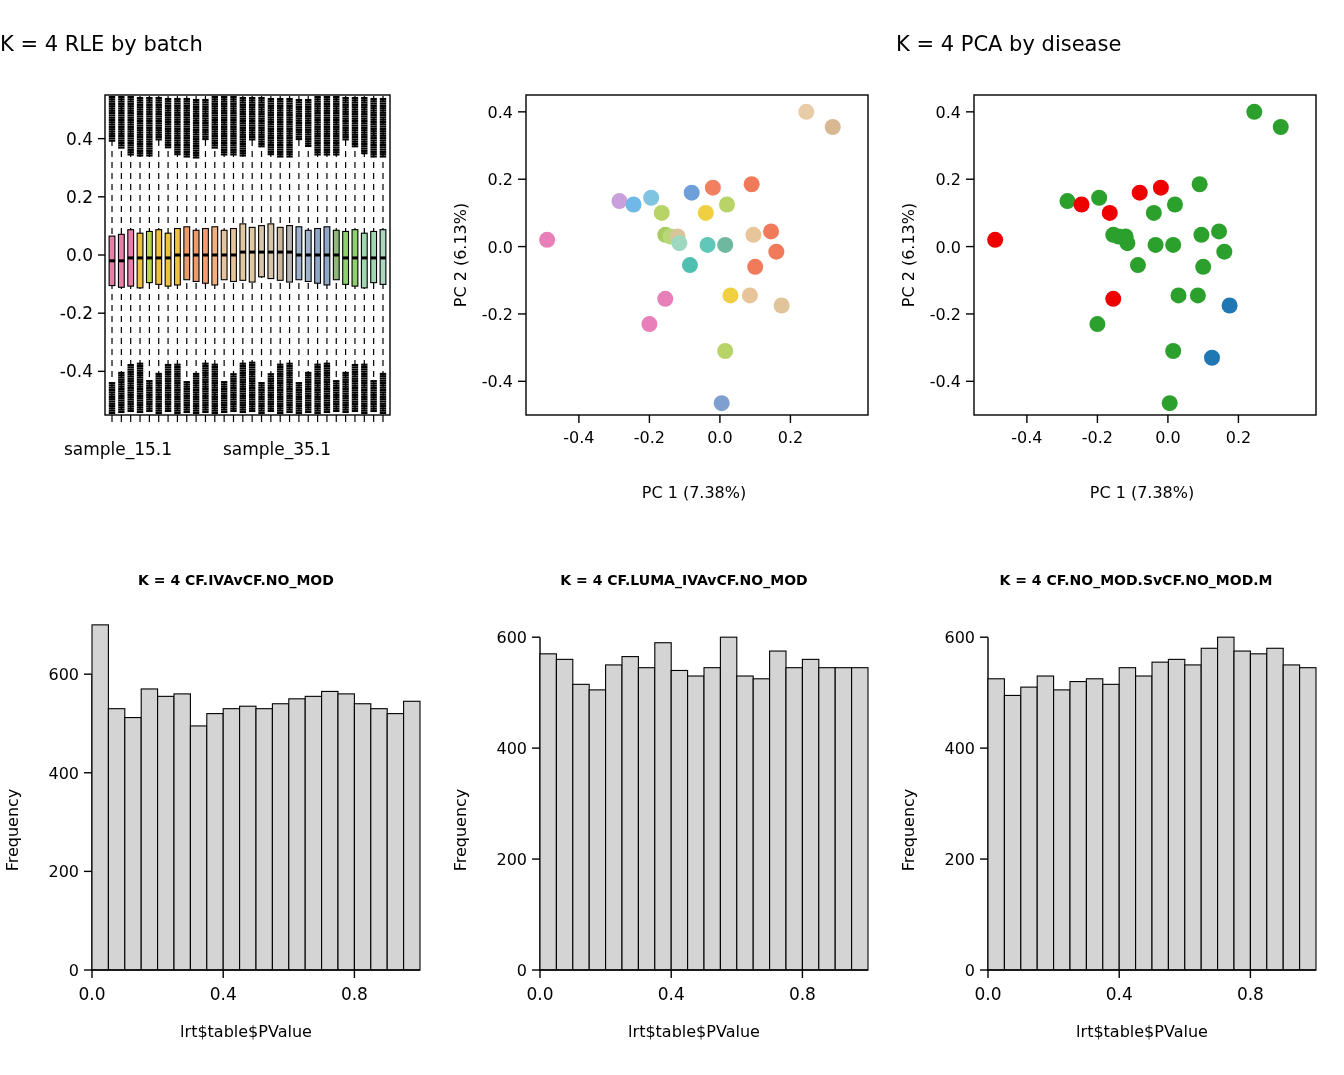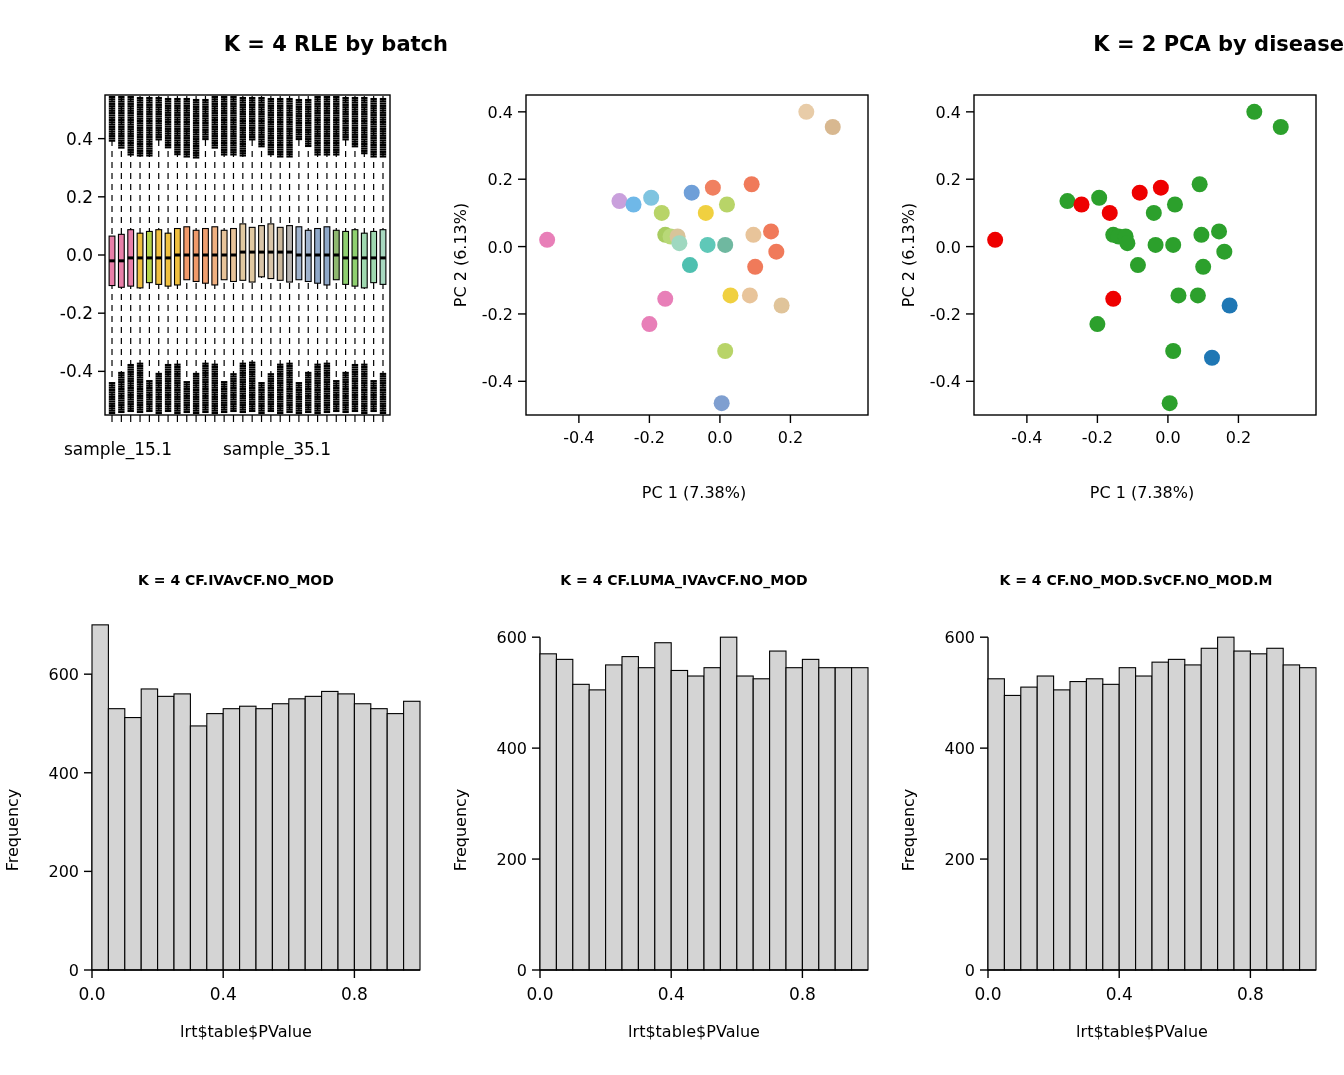--- a/index.html
+++ b/index.html
@@ -1,19 +1,19 @@
 <!DOCTYPE html>
 <html><head>
 <meta charset="utf-8">
 <style>
   html,body{margin:0;padding:0;background:#ffffff;}
   body{width:1344px;height:1075px;font-family:"DejaVu Sans",sans-serif;color:#000;}
   .grid{display:grid;grid-template-columns:448px 448px 448px;grid-template-rows:540px 535px;width:1344px;height:1075px;}
   .panel{position:relative;}
-  .ptitle{position:absolute;width:100%;text-align:right;font-weight:bold;}
+  .ptitle{position:absolute;width:100%;text-align:left;font-weight:normal;}
   .ptitle.big{top:32px;font-size:21px;}
   svg{display:block;}
   text{font-family:"DejaVu Sans",sans-serif;}
 </style>
 </head>
 <body>
 
 <div class="grid">
 
   <div class="panel">
@@ -1479,21 +1479,21 @@
           <circle cx="333.61855670103097" cy="305.5263157894737" r="8" fill="#e0c49a"></circle>
           <circle cx="358.298969072165" cy="111.84210526315786" r="8" fill="#e8cca8"></circle>
           <circle cx="384.74226804123714" cy="127" r="8" fill="#d8b890"></circle>
         </g>
       <text x="246" y="498" font-size="16" text-anchor="middle">PC 1 (7.38%)</text>
       <text x="18" y="255" font-size="16" text-anchor="middle" transform="rotate(-90 18 255)">PC 2 (6.13%)</text>
     </svg>
   </div>
 
   <div class="panel">
-    <div class="ptitle big">K = 2 PCA by disease</div>
+    <div class="ptitle big">K = 4 PCA by disease</div>
     <svg width="448" height="540">
       <g id="pca2-g">
           <rect x="78" y="95" width="342" height="320" fill="#fff" stroke="#000" stroke-width="1.4"></rect>
           <line x1="130.88659793814435" y1="415" x2="130.88659793814435" y2="423" stroke="#000" stroke-width="1.4"></line>
           <text x="130.88659793814435" y="443" font-size="16" text-anchor="middle">-0.4</text>
           <line x1="201.40206185567013" y1="415" x2="201.40206185567013" y2="423" stroke="#000" stroke-width="1.4"></line>
           <text x="201.40206185567013" y="443" font-size="16" text-anchor="middle">-0.2</text>
           <line x1="271.9175257731959" y1="415" x2="271.9175257731959" y2="423" stroke="#000" stroke-width="1.4"></line>
           <text x="271.9175257731959" y="443" font-size="16" text-anchor="middle">0.0</text>
           <line x1="342.4329896907217" y1="415" x2="342.4329896907217" y2="423" stroke="#000" stroke-width="1.4"></line>

